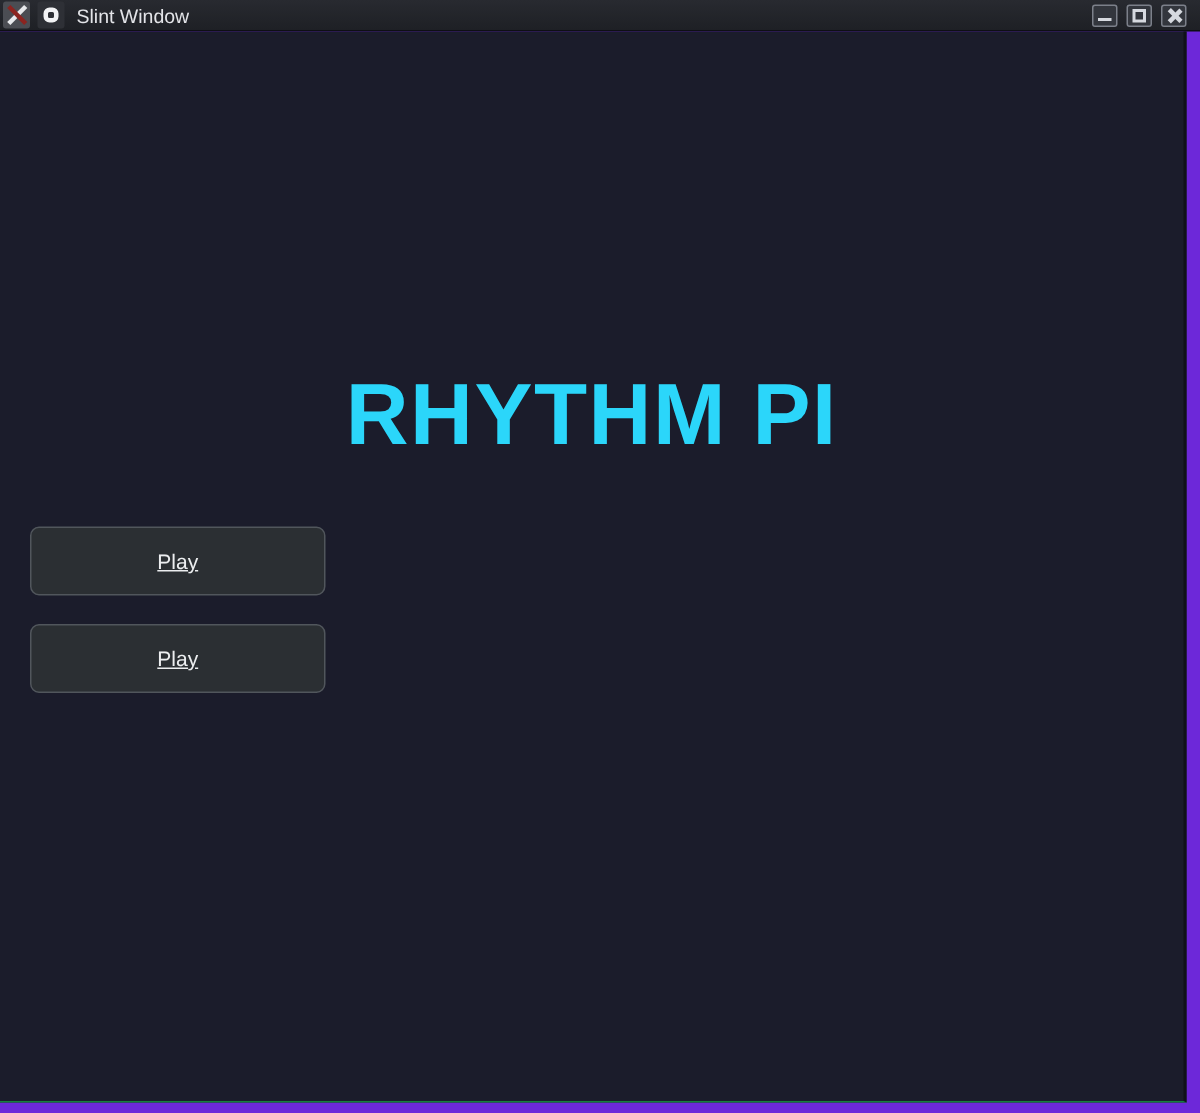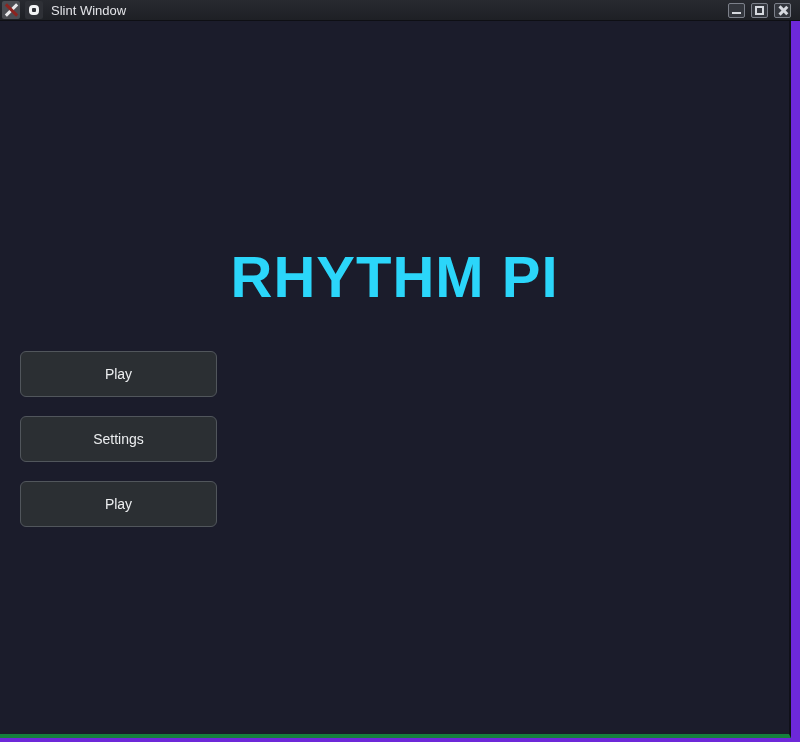--- a/index.html
+++ b/index.html
@@ -111,21 +111,21 @@
   .xlogo::after  { background: #8c2420; transform: rotate(-45deg); }
 
   
   .content {
     position: absolute;
     left: 0; top: 21px;
     width: 789px;
     height: 713px;
     background: #1b1c2b;
     border-right: 2px solid #101119;
-    border-bottom: 4px solid #15803d;
+    border-bottom: 1px solid #15803d;
     box-sizing: content-box;
   }
 
   .game-title {
     position: absolute;
     left: 0; top: 222px;
     width: 789px;
     margin: 0;
     text-align: center;
     font-size: 58px;
@@ -145,20 +145,21 @@
   .menu-btn {
     width: 197px;
     height: 46px;
     background: #2b2f33;
     border: 1px solid #51565c;
     border-radius: 6px;
     color: #eceef0;
     font-family: "Liberation Sans", "DejaVu Sans", sans-serif;
     font-size: 14px;
     cursor: pointer;
+    text-decoration: underline;
   }
 </style>
 </head>
 <body>
 
 <div class="window">
 
   <div class="titlebar">
     <div class="tb-badge">
       <span class="xlogo"></span>
@@ -179,18 +180,17 @@
         <span class="glyph-close"></span>
       </button>
     </div>
   </div>
 
   <div class="content">
     <h1 class="game-title">RHYTHM PI</h1>
 
     <div class="menu">
       <button class="menu-btn">Play</button>
-      <button class="menu-btn">Settings</button>
       <button class="menu-btn">Play</button>
     </div>
   </div>
 
 </div>
 
 </body></html>

